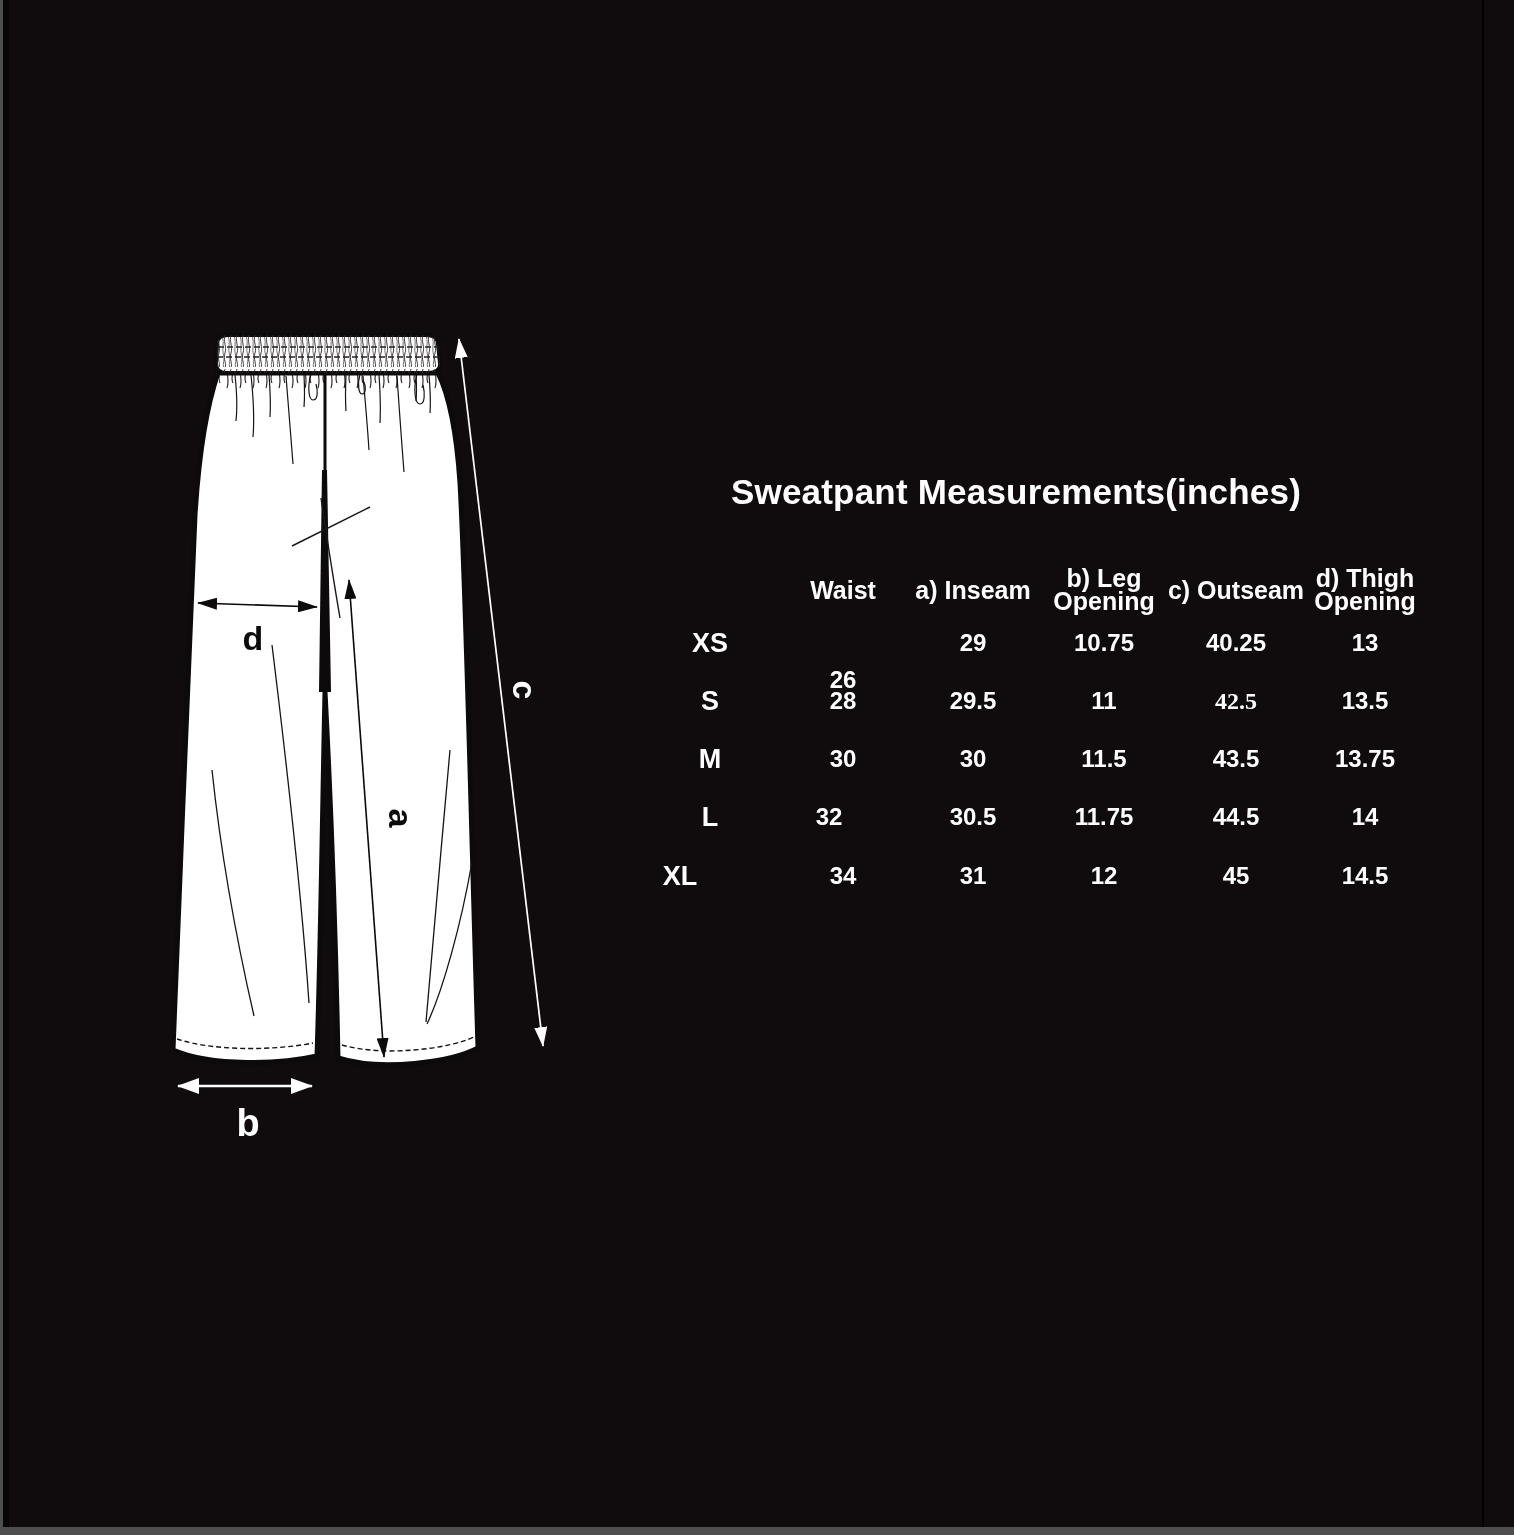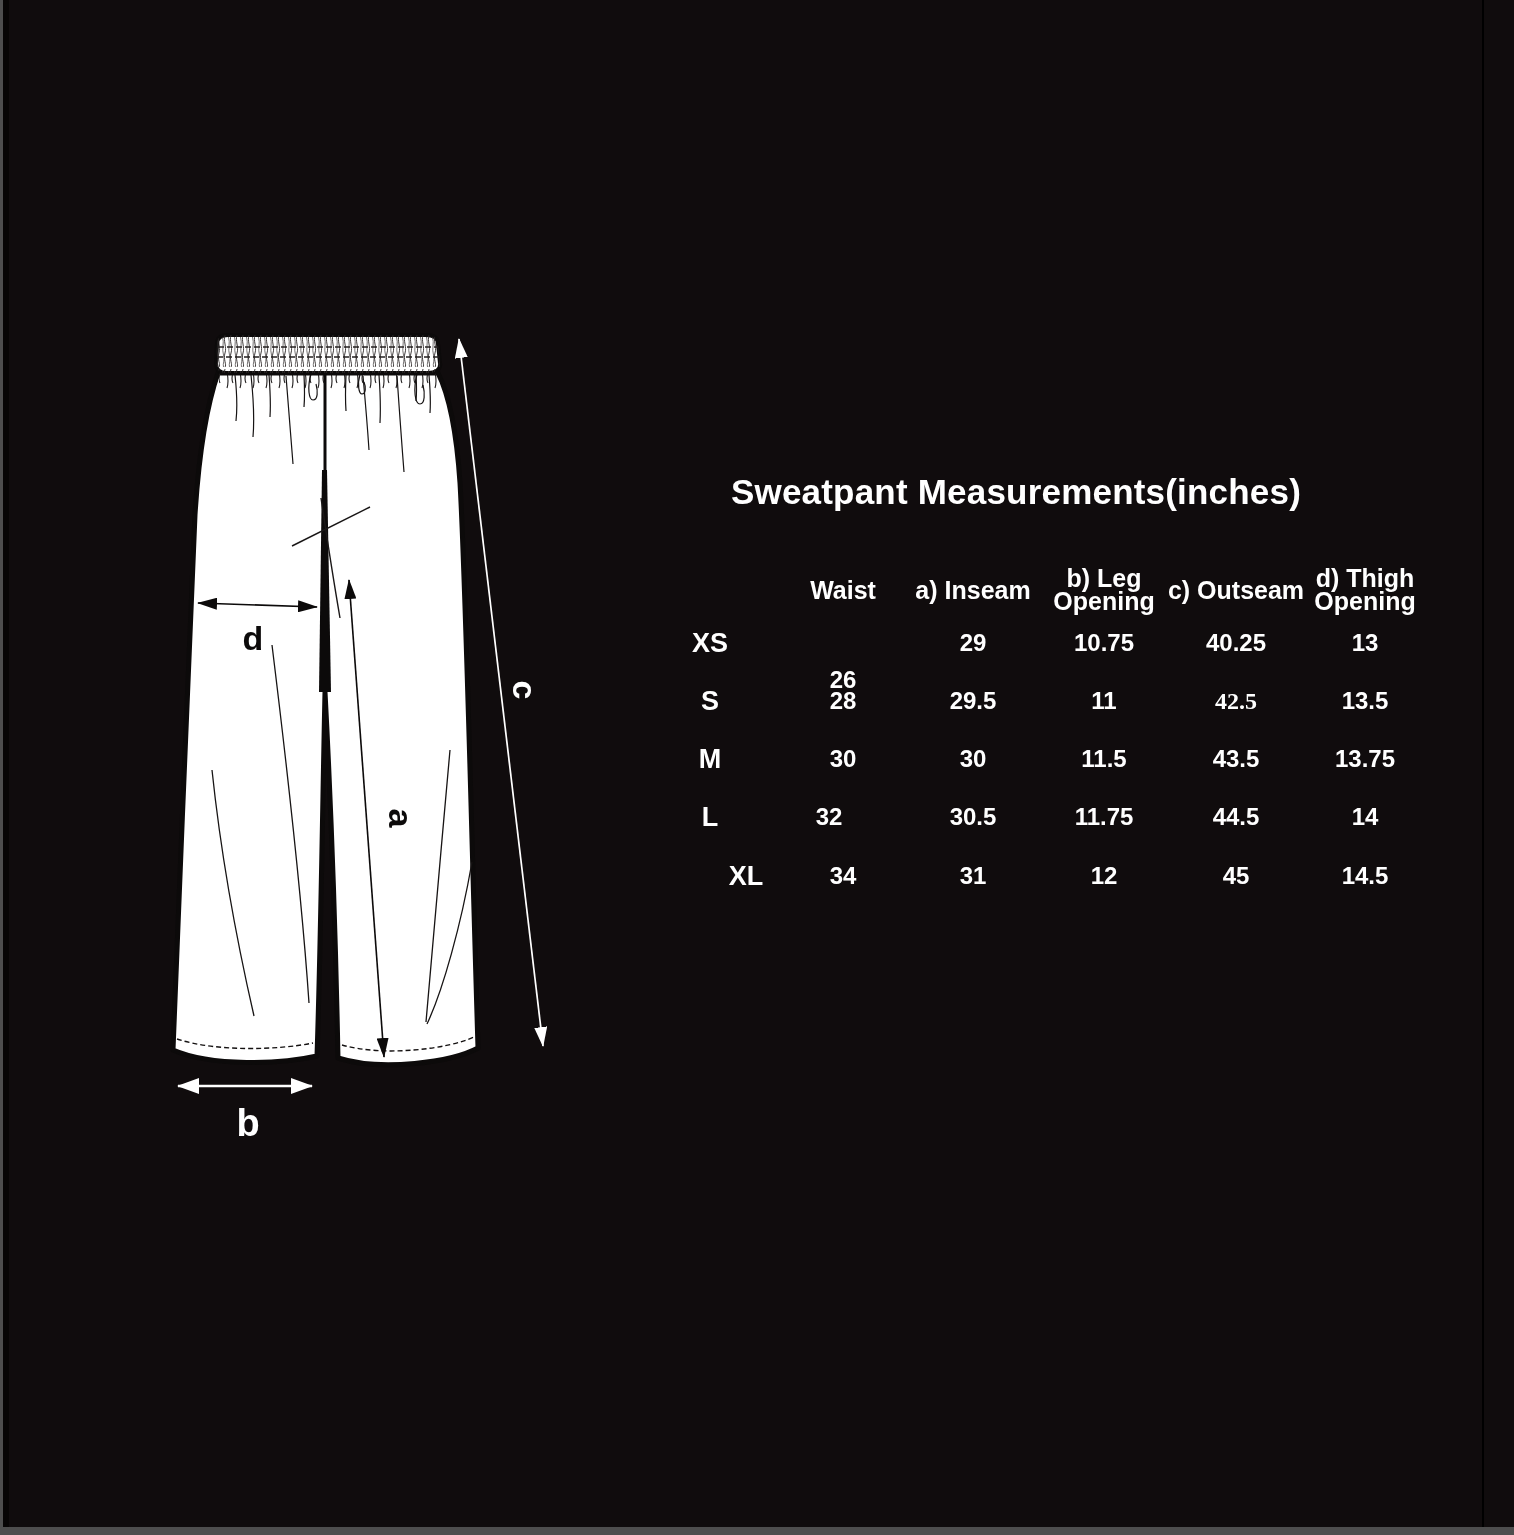--- a/index.html
+++ b/index.html
@@ -165,21 +165,21 @@
       <div class="cell val" style="left: 973px; top: 759px;">30</div>
       <div class="cell val" style="left: 1104px; top: 759px;">11.5</div>
       <div class="cell val" style="left: 1236px; top: 759px; text-align: right;">43.5</div>
       <div class="cell val" style="left: 1365px; top: 759px;">13.75</div>
       <div class="cell size" style="left: 710px; top: 817px;">L</div>
       <div class="cell val" style="left: 797px; top: 817px; margin-left: 32px;">32</div>
       <div class="cell val" style="left: 973px; top: 817px;">30.5</div>
       <div class="cell val" style="left: 1104px; top: 817px;">11.75</div>
       <div class="cell val" style="left: 1236px; top: 817px;">44.5</div>
       <div class="cell val" style="left: 1365px; top: 817px;">14</div>
-      <div class="cell size" style="left: 746px; top: 876px;">XL</div>
+      <div class="cell size" style="left: 680px; top: 876px;">XL</div>
       <div class="cell val" style="left: 843px; top: 876px;">34</div>
       <div class="cell val" style="left: 973px; top: 876px;">31</div>
       <div class="cell val" style="left: 1104px; top: 876px;">12</div>
       <div class="cell val" style="left: 1236px; top: 876px;">45</div>
       <div class="cell val" style="left: 1365px; top: 876px;">14.5</div>
     </div>
 
   <div class="rule-right"></div>
   <div class="edge-left-black"></div>
   <div class="edge-left-gray"></div>

